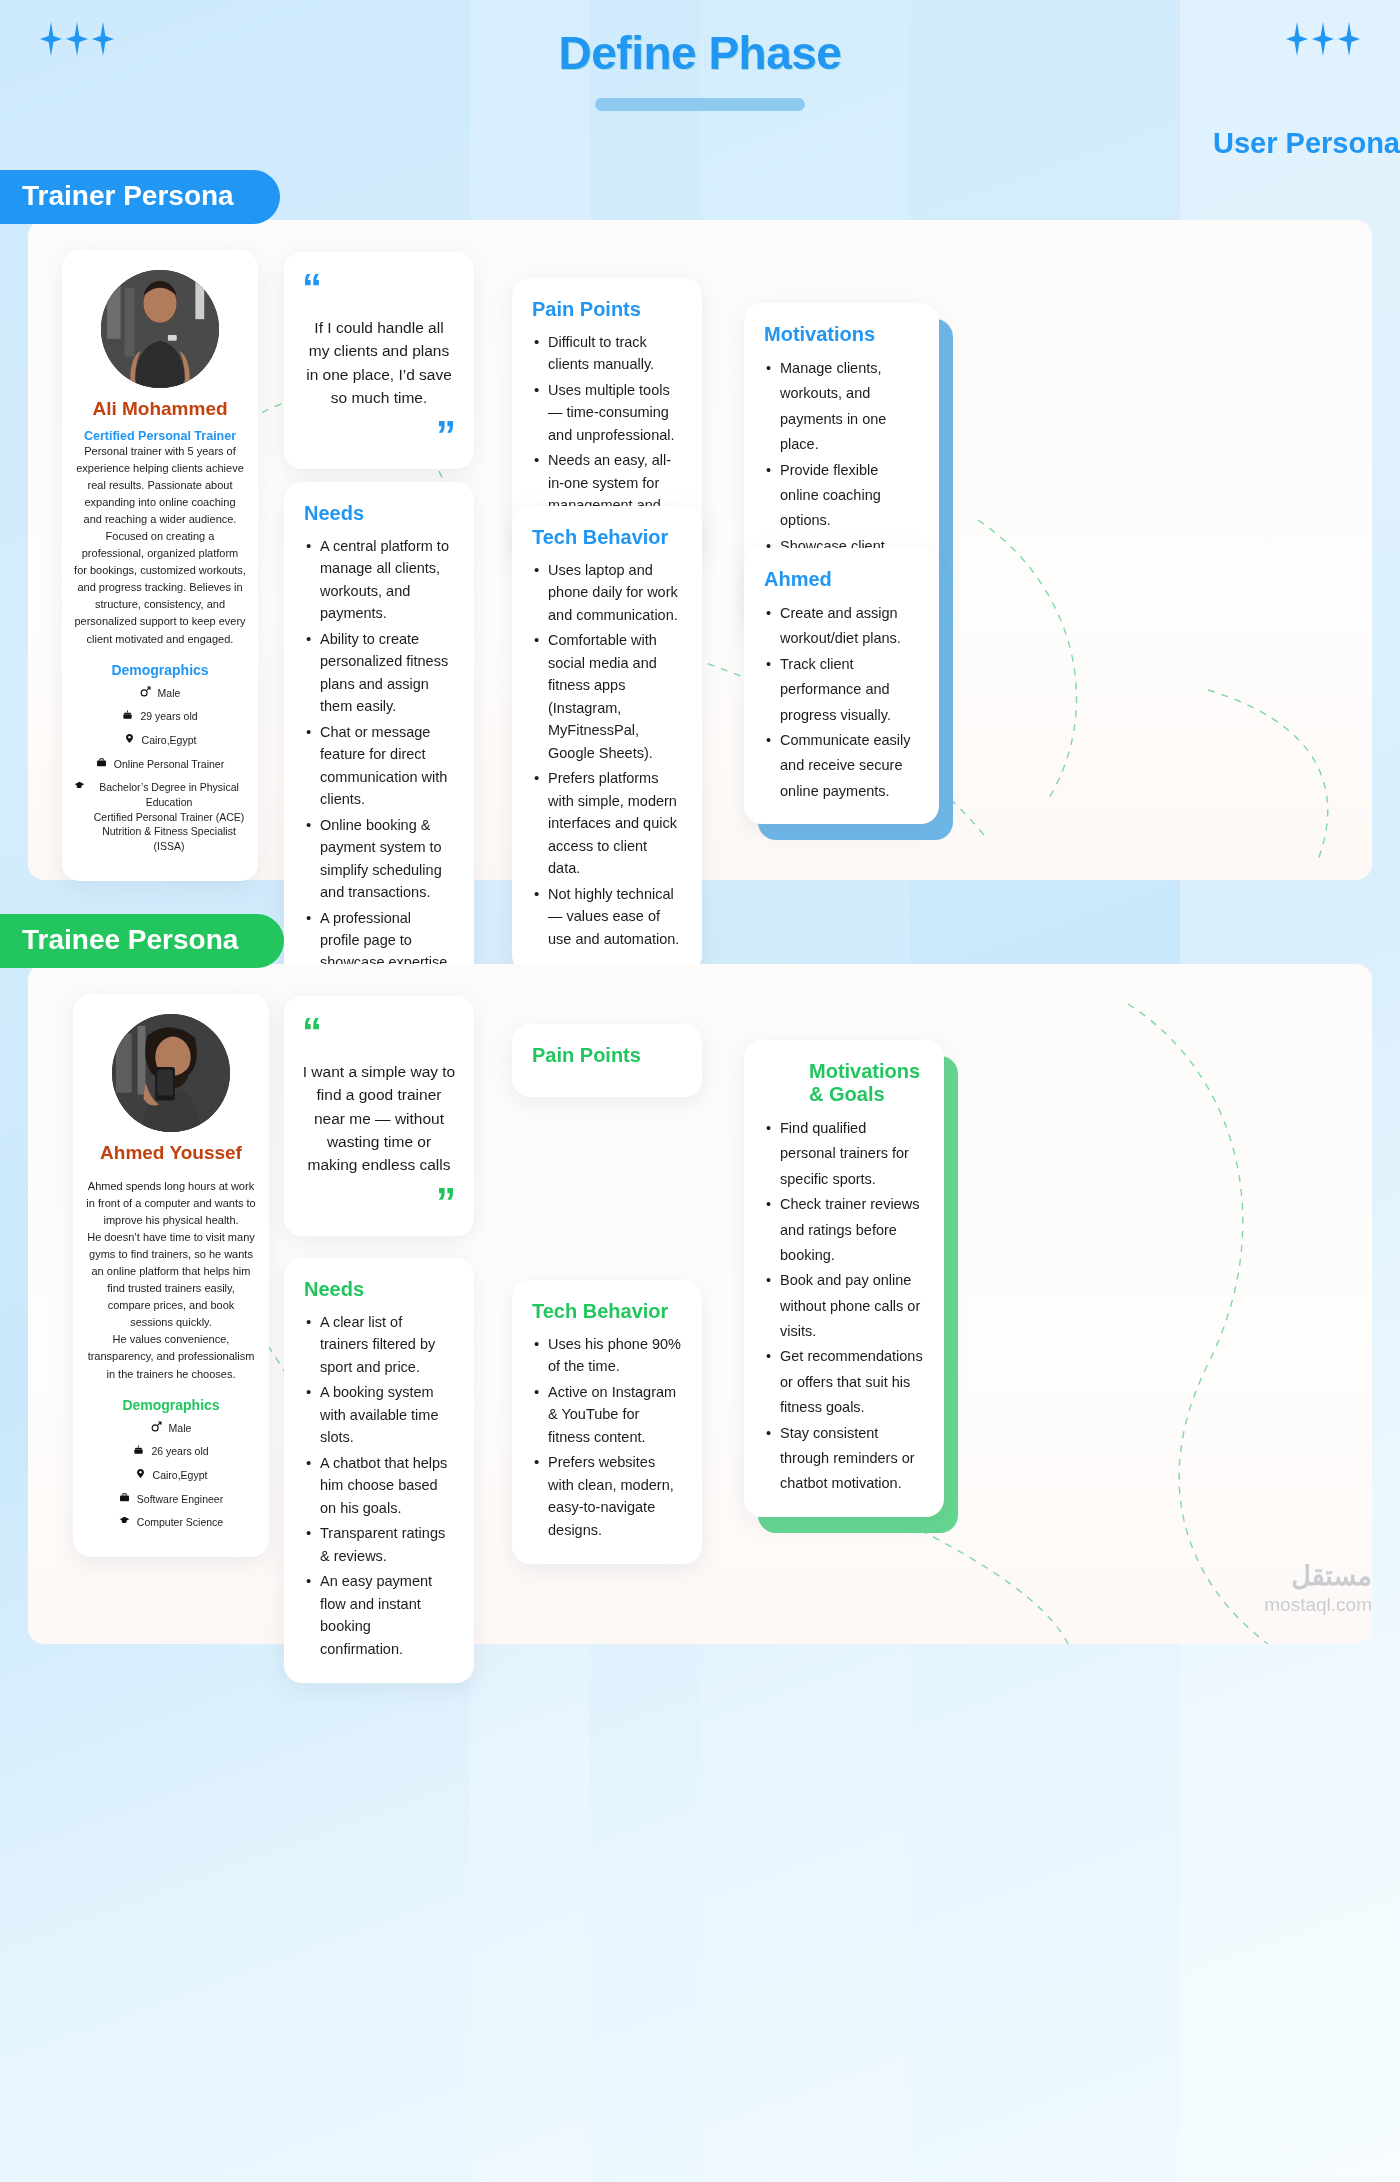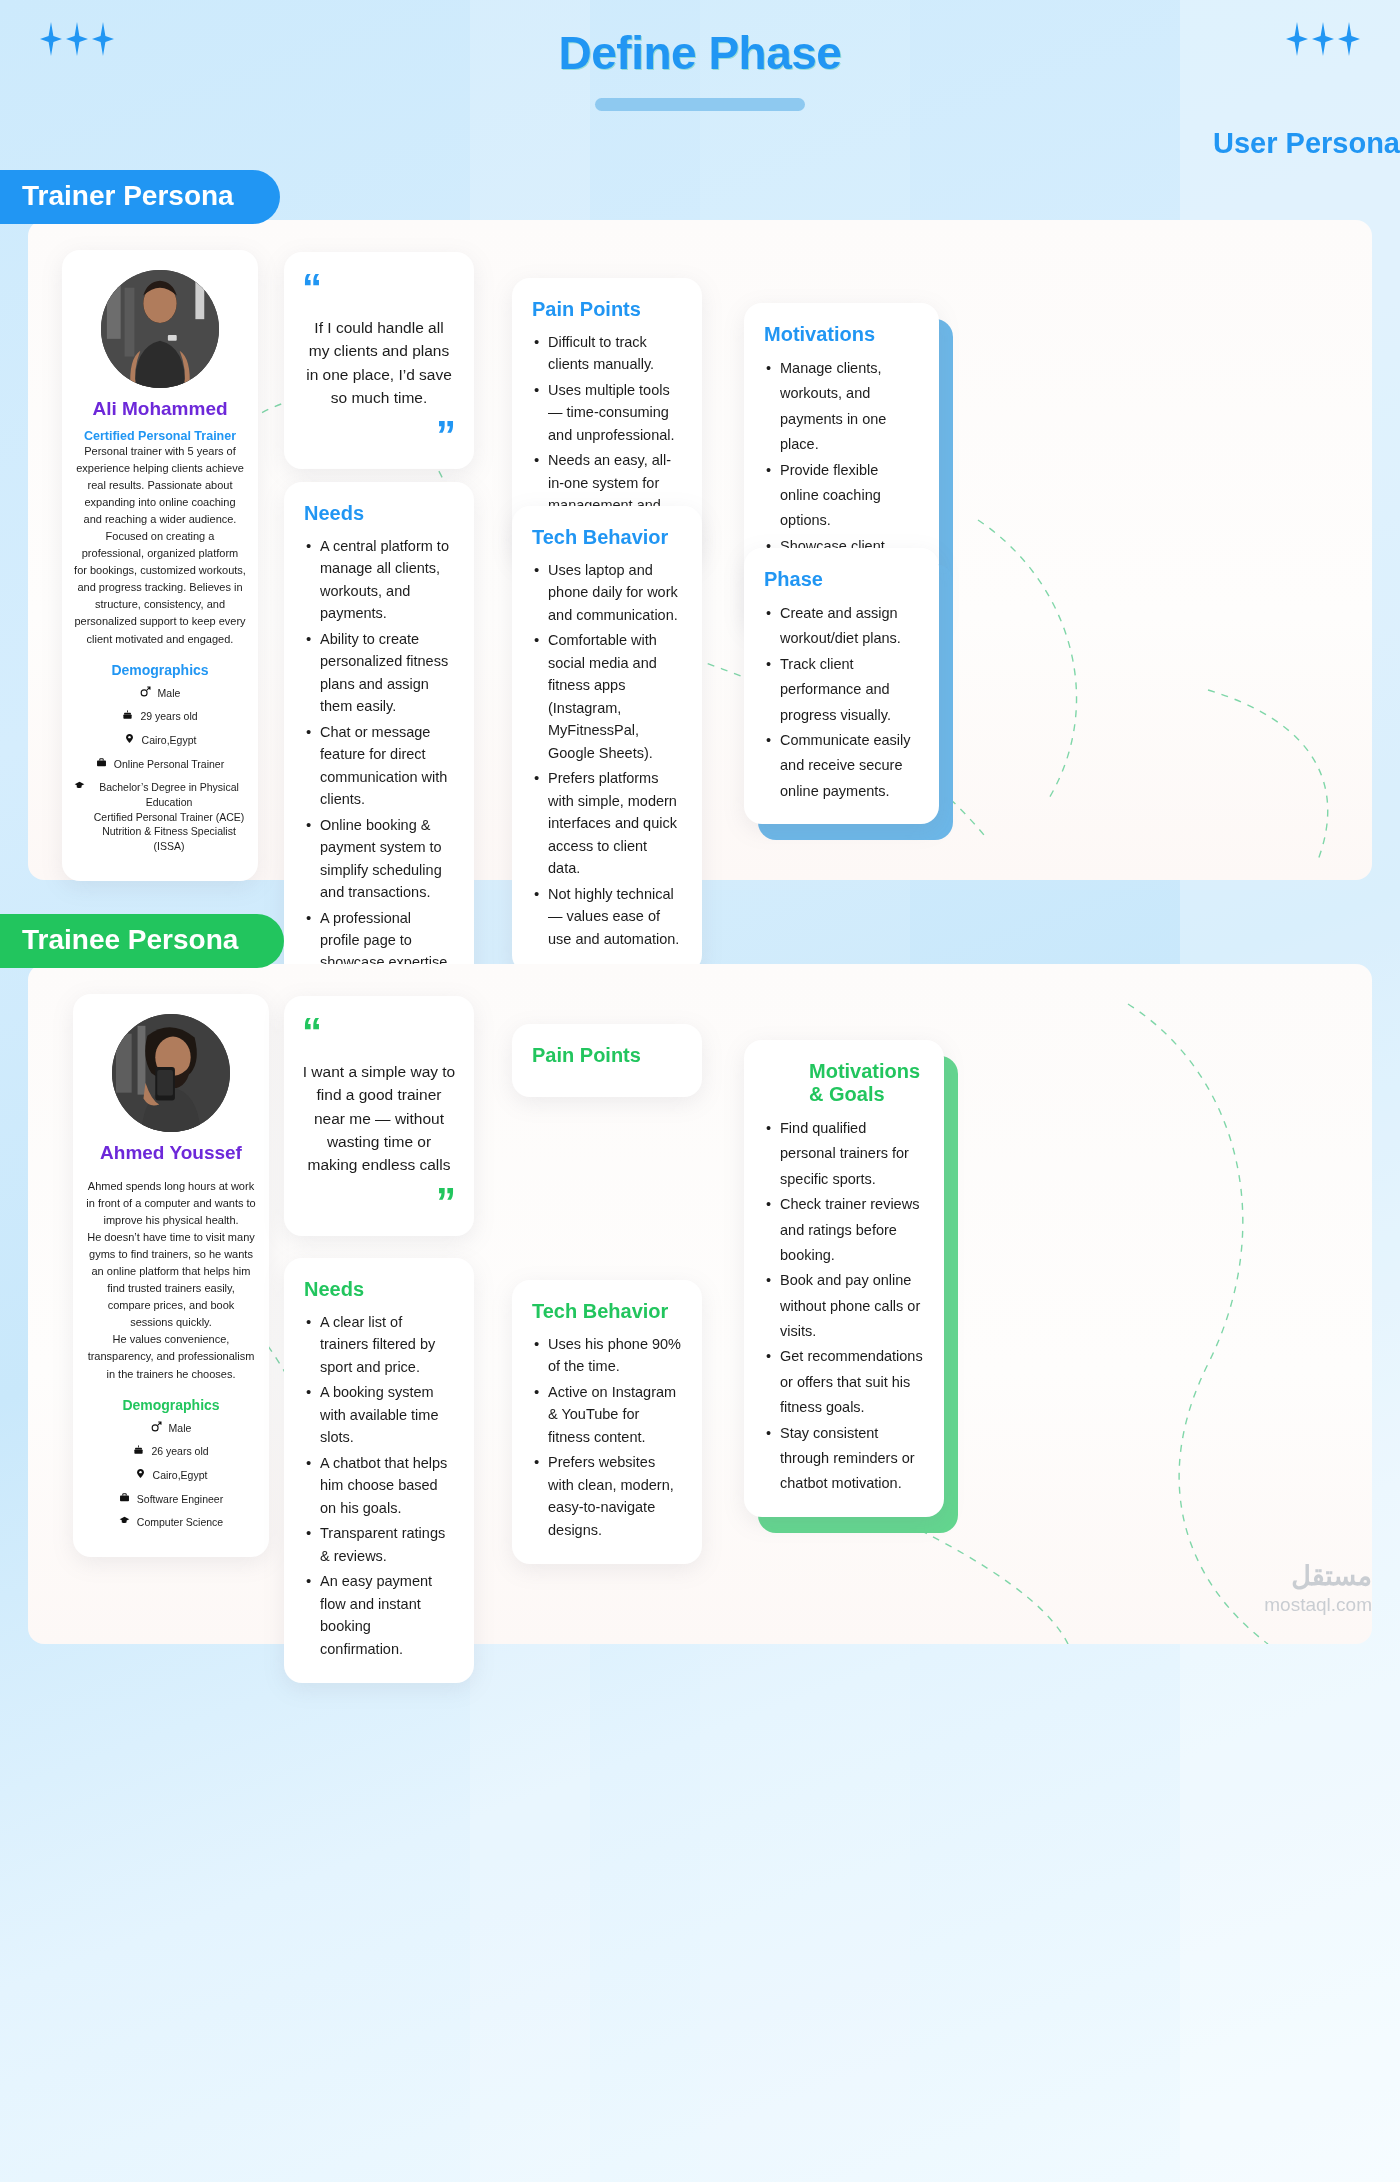--- a/index.html
+++ b/index.html
@@ -124,21 +124,21 @@
   }
   .avatar {
     width: 118px; height: 118px;
     border-radius: 50%;
     margin: 4px auto 10px;
     overflow: hidden;
     position: relative;
     background: #3b3b3b;
   }
   .avatar svg { display:block; width: 100%; height: 100%; }
-  .pname { font-size: 19px; font-weight: 700; color: #6d28d9; margin-bottom: 9px; }
+  .pname { font-size: 19px; font-weight: 700; color: #c2410c; margin-bottom: 9px; }
   .prole { font-size: 12.5px; font-weight: 700; }
   .prole.blue { color: #2196f3; }
   .pbio { font-size: 11px; line-height: 1.55; color: #1c1c1c; }
   .demo-title { font-size: 14px; font-weight: 700; margin: 14px 0 8px; }
   .demo-title.blue { color: #2196f3; }
   .demo-title.green { color: #22c55e; }
   .demo-row {
     display: flex; align-items: flex-start; justify-content: center;
     gap: 7px; font-size: 10.5px; color: #1c1c1c; margin-bottom: 9px;
     line-height: 1.4;
@@ -362,21 +362,21 @@
           <li>Uses laptop and phone daily for work and communication.</li>
           <li>Comfortable with social media and fitness apps (Instagram, MyFitnessPal, Google Sheets).</li>
           <li>Prefers platforms with simple, modern interfaces and quick access to client data.</li>
           <li>Not highly technical — values ease of use and automation.</li>
         </ul>
       </div>
 
       <div class="layer-wrap" style="top:300px; left:690px; width:195px;">
         <div class="layer-back blue"></div>
         <div class="layer-front blue-h">
-          <h3>Phase</h3>
+          <h3>Ahmed</h3>
           <ul>
             <li>Create and assign workout/diet plans.</li>
             <li>Track client performance and progress visually.</li>
             <li>Communicate easily and receive secure online payments.</li>
           </ul>
         </div>
       </div>
 
     </div>
   </div>

